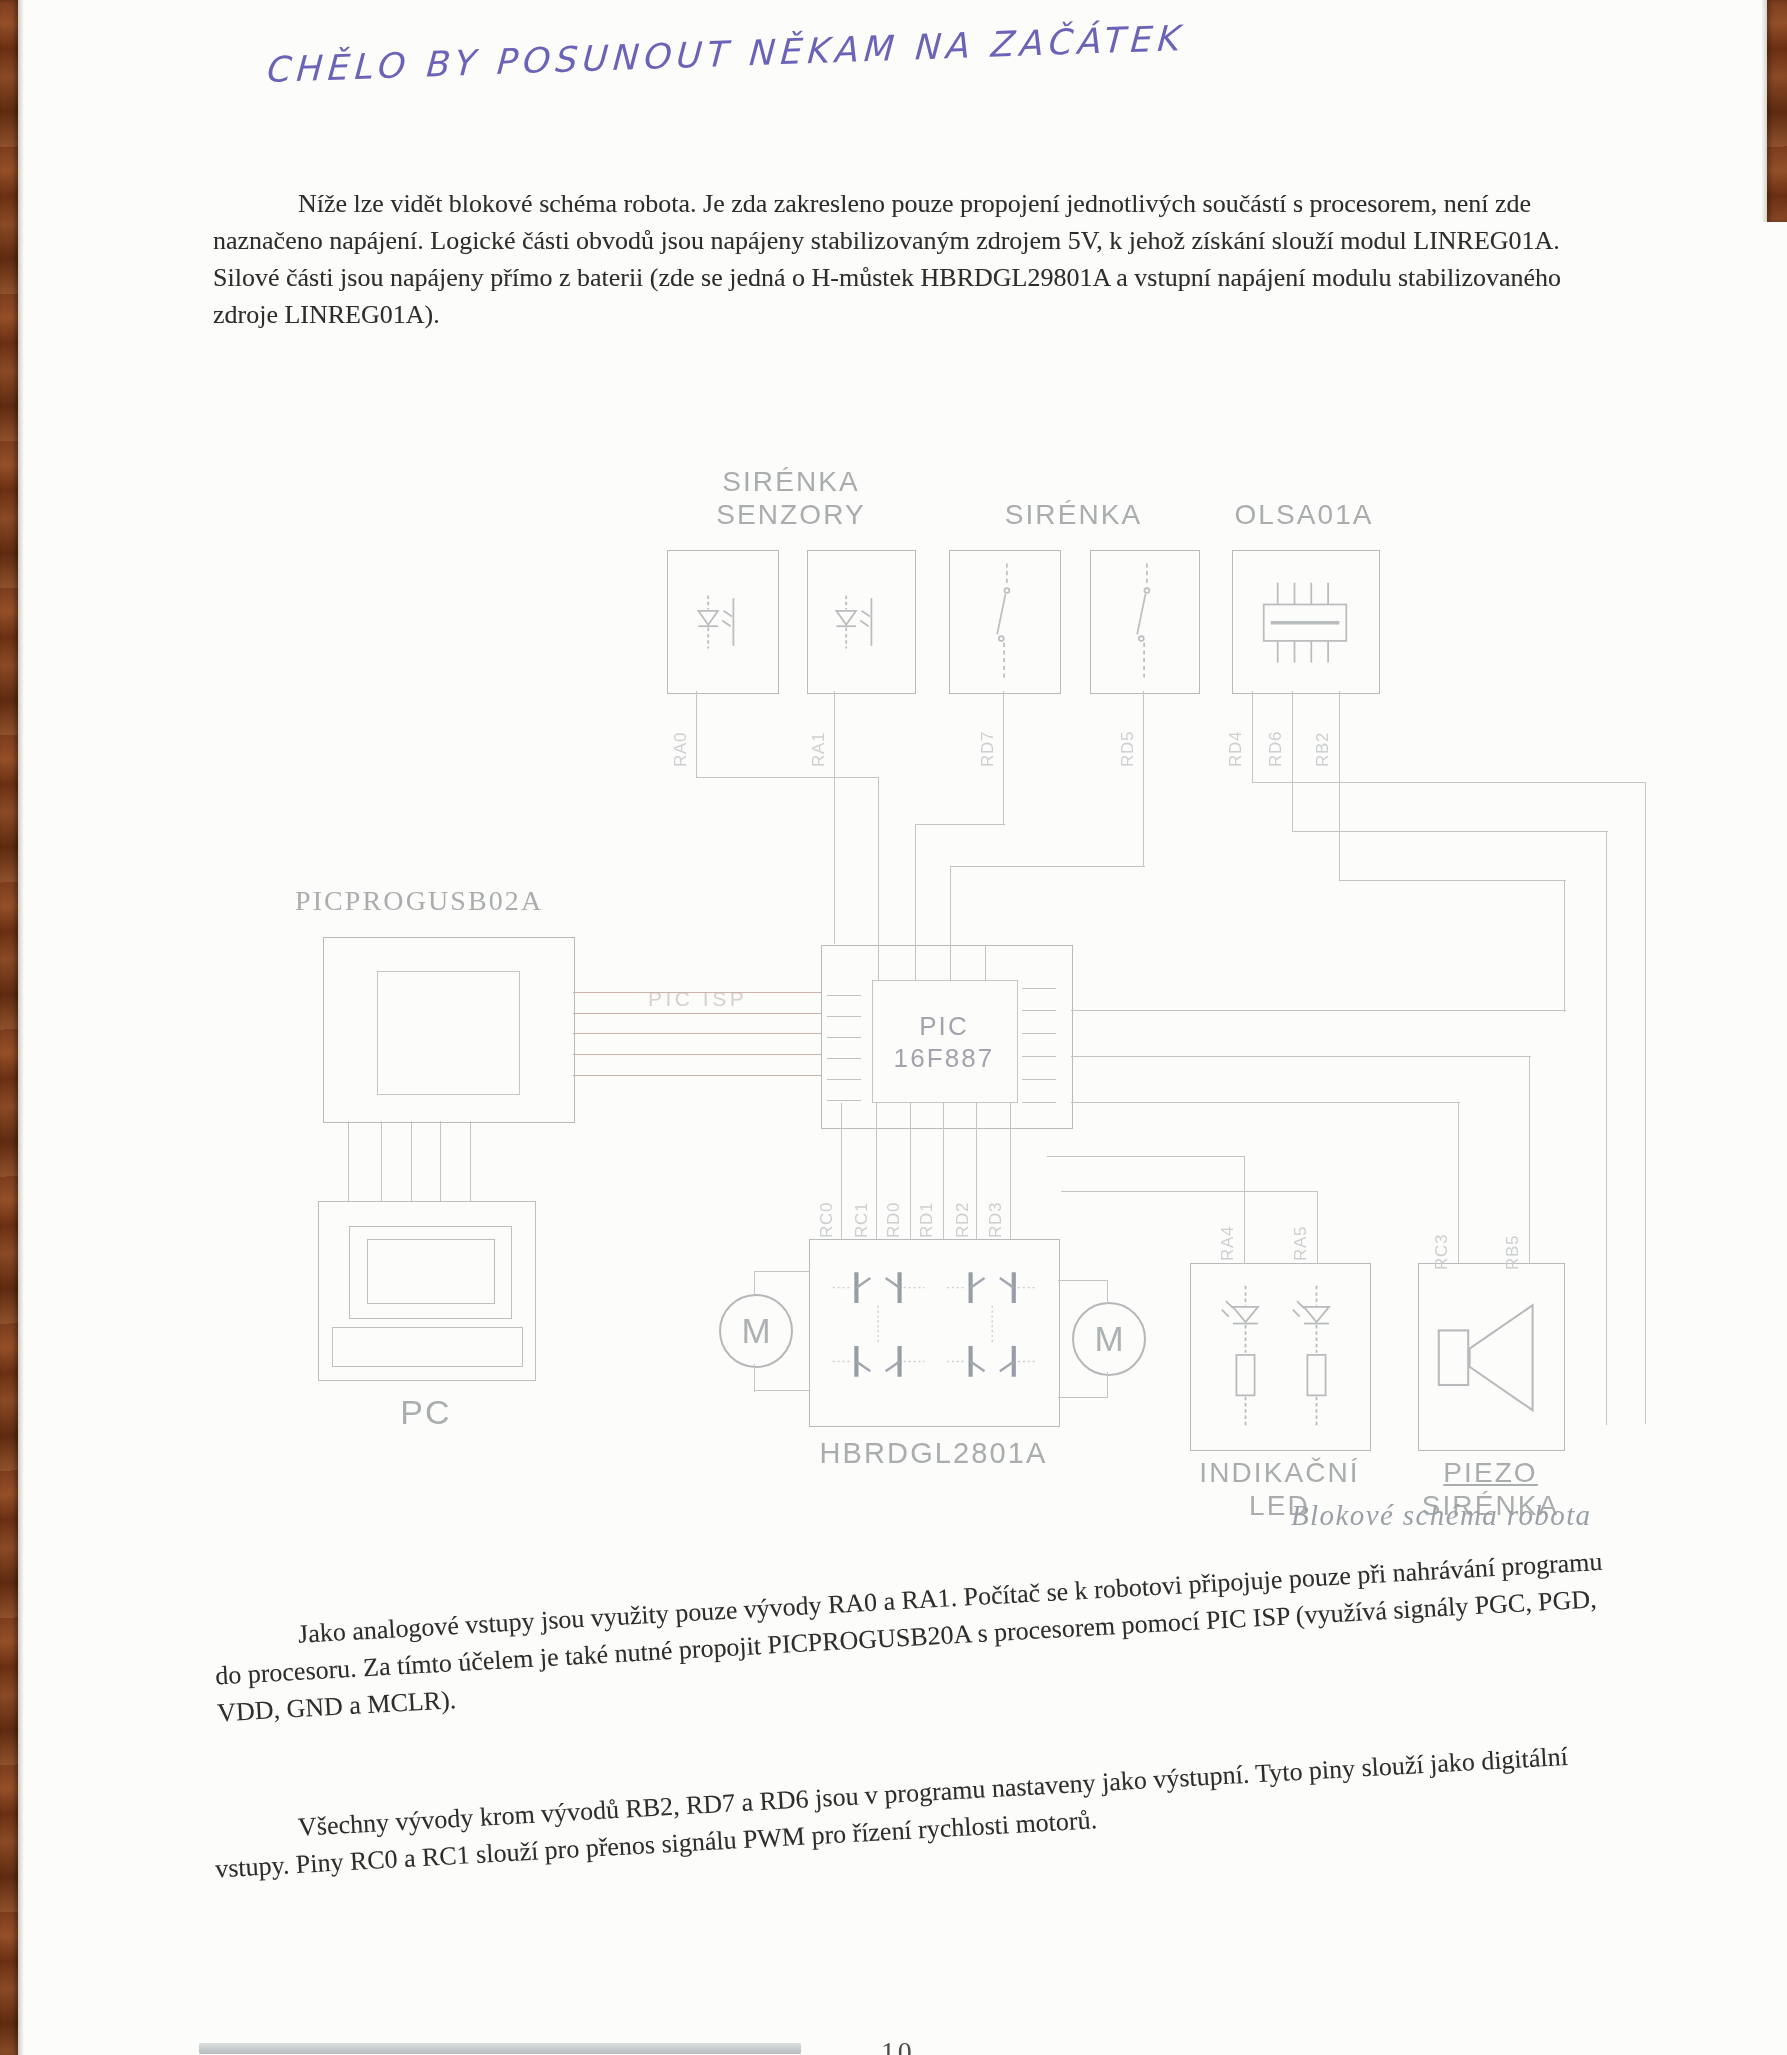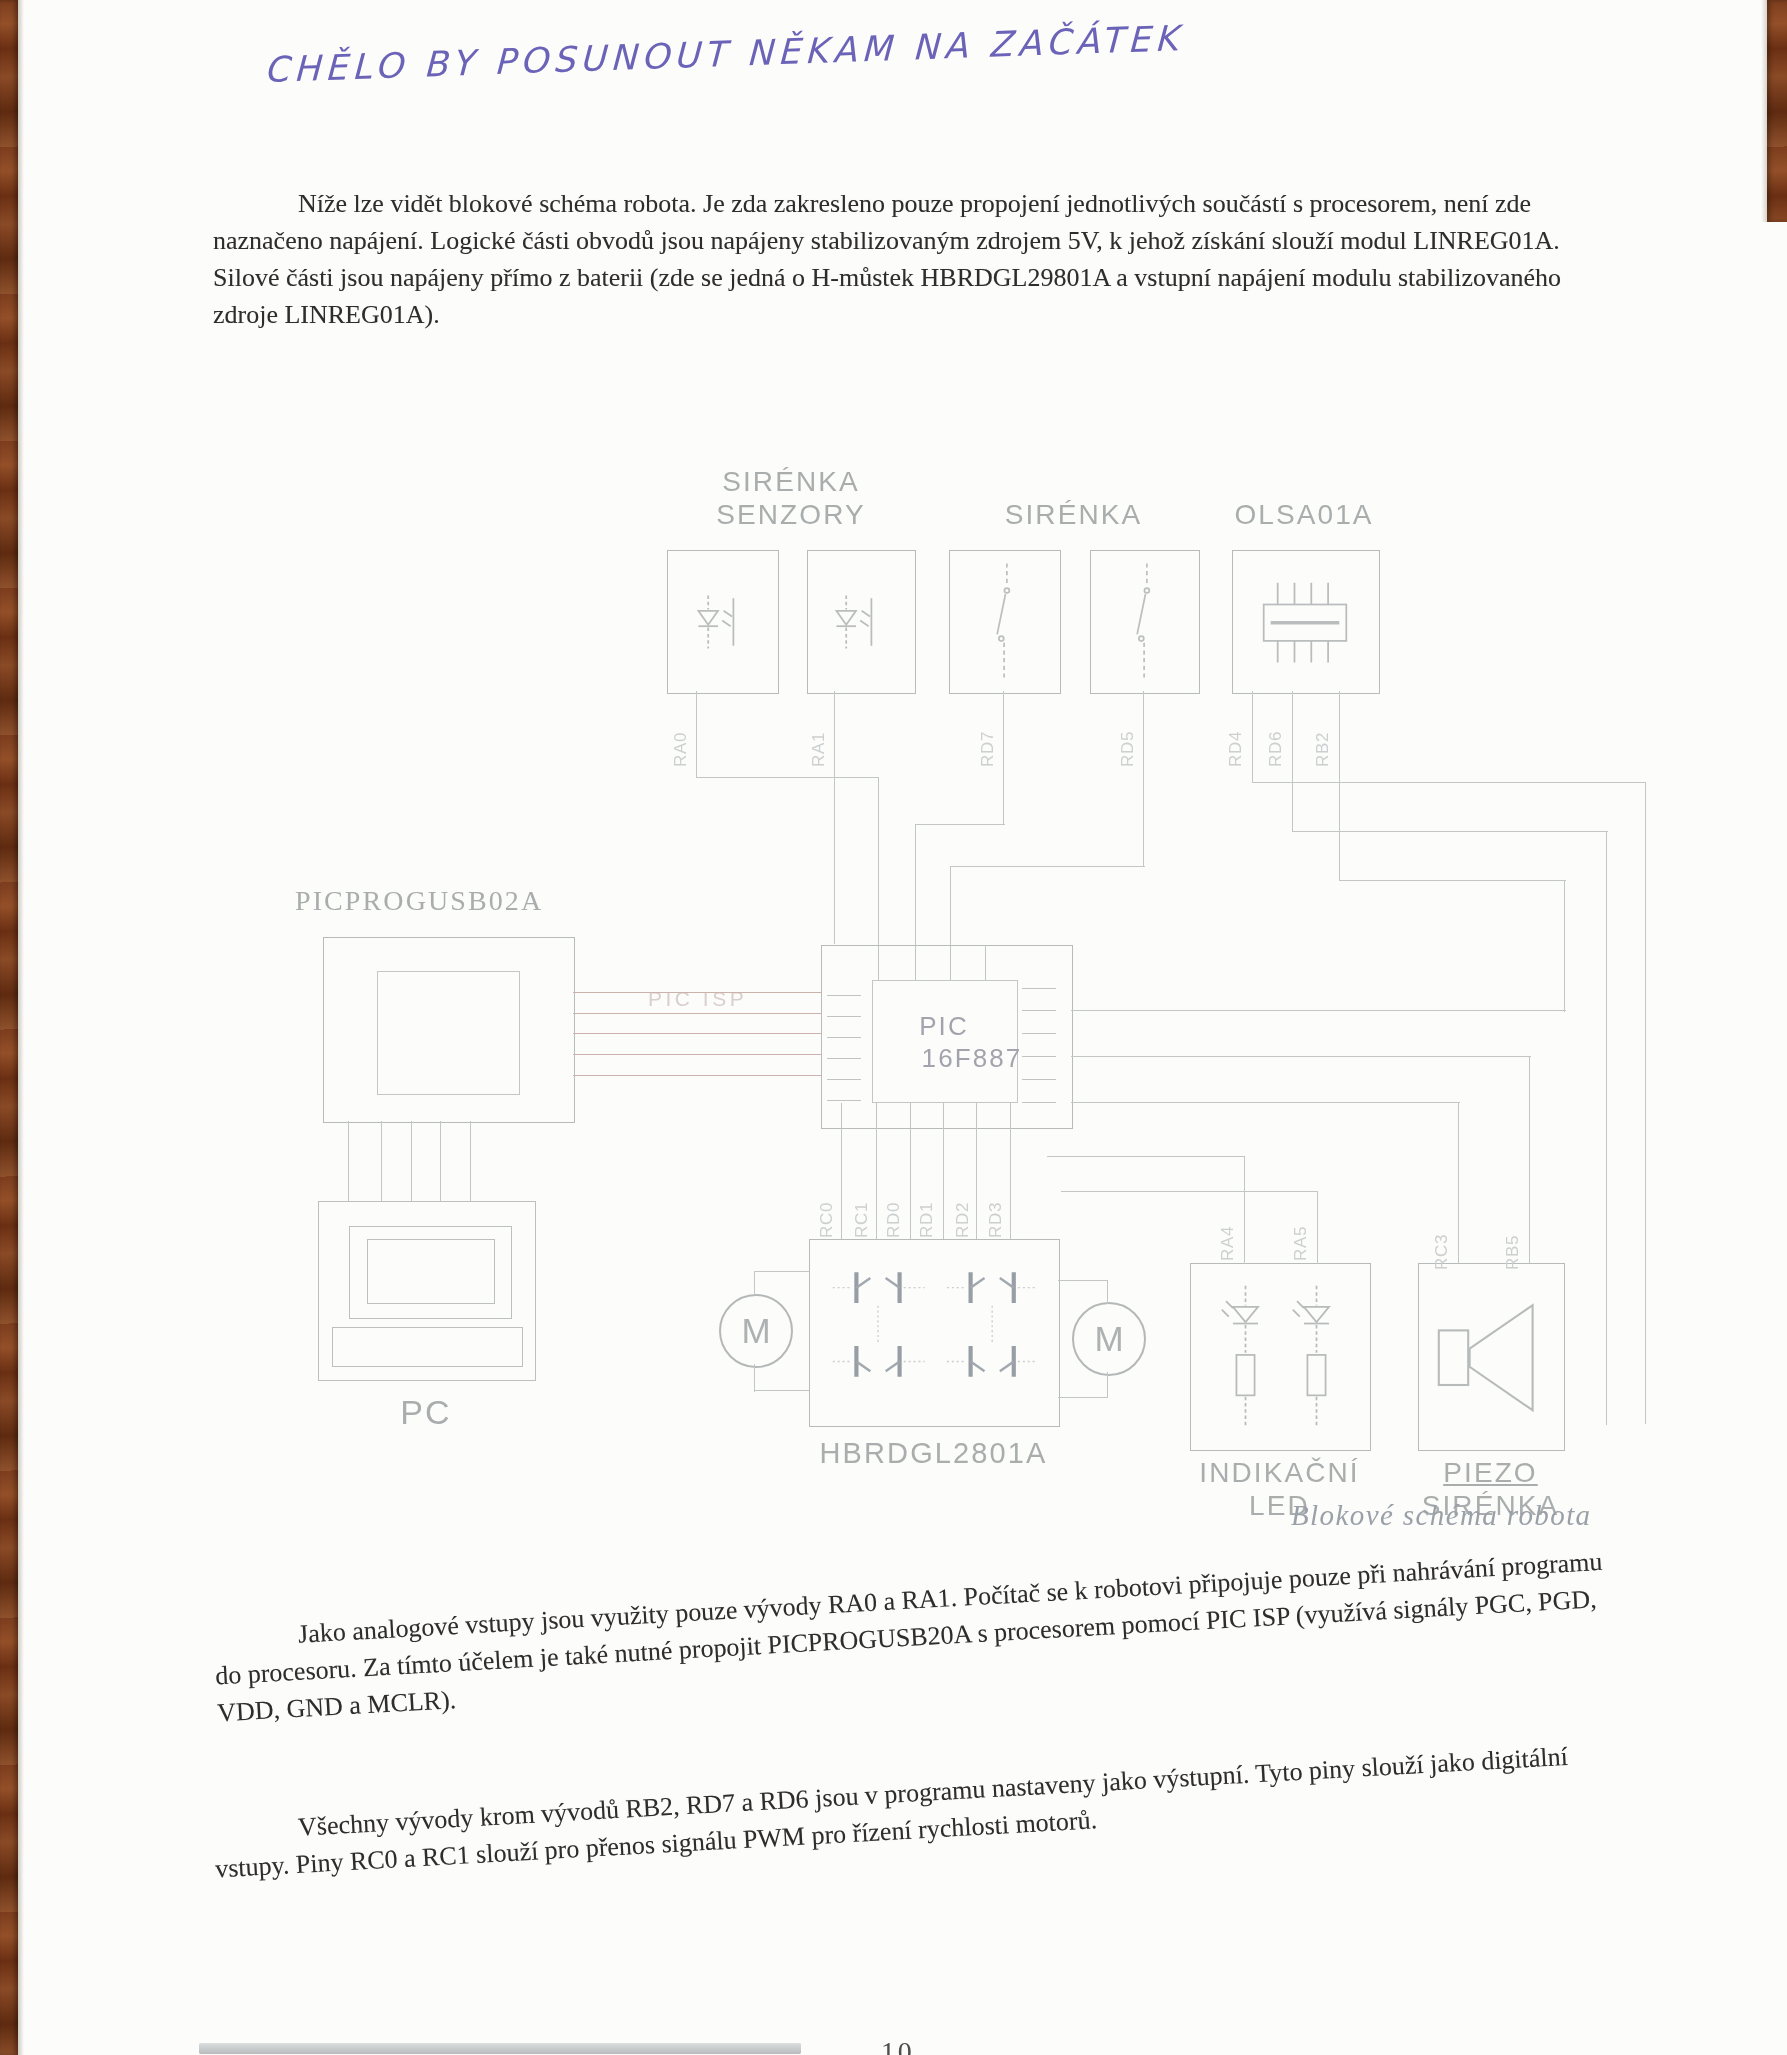--- a/index.html
+++ b/index.html
@@ -139,21 +139,21 @@
 
   <div class="dlabel" style="left:295px;top:885px;font-family:Liberation Serif, serif;">PICPROGUSB02A</div>
   <div class="dbox" style="left:323px;top:937px;width:250px;height:184px;"></div>
   <div class="dbox" style="left:377px;top:971px;width:141px;height:122px;border-color:#c3c7c7;"></div>
 
   <div class="ispfaint">PIC ISP</div>
 
   <div class="dbox" style="left:821px;top:945px;width:250px;height:182px;"></div>
   <div class="dbox" style="left:872px;top:980px;width:144px;height:121px;border-color:#c3c7c7;"></div>
   <div class="dlabel piclabel" style="left:872px;top:1011px;width:144px;font-size:26px;">PIC</div>
-  <div class="dlabel piclabel" style="left:872px;top:1043px;width:144px;font-size:26px;padding-left:28px;">16F887</div>
+  <div class="dlabel piclabel" style="left:872px;top:1043px;width:144px;font-size:26px;">16F887</div>
 
   <div class="dbox" style="left:809px;top:1239px;width:249px;height:186px;"></div>
   <div class="dlabel" style="left:809px;top:1437px;width:249px;font-size:29px;">HBRDGL2801A</div>
   <svg class="icon" style="left:827px;top:1257px;" width="212" height="149" viewBox="0 0 304 214">
     <g stroke="#989ea6" stroke-width="6" fill="none">
       <path d="M42 22 V66 M42 128 V172 M104 22 V66 M104 128 V172"></path>
       <path d="M206 22 V66 M206 128 V172 M268 22 V66 M268 128 V172"></path>
     </g>
     <g stroke="#a2a8b0" stroke-width="3.5" fill="none">
       <path d="M42 44 L62 30 M104 44 L84 30 M42 150 L62 164 M104 150 L84 164"></path>

